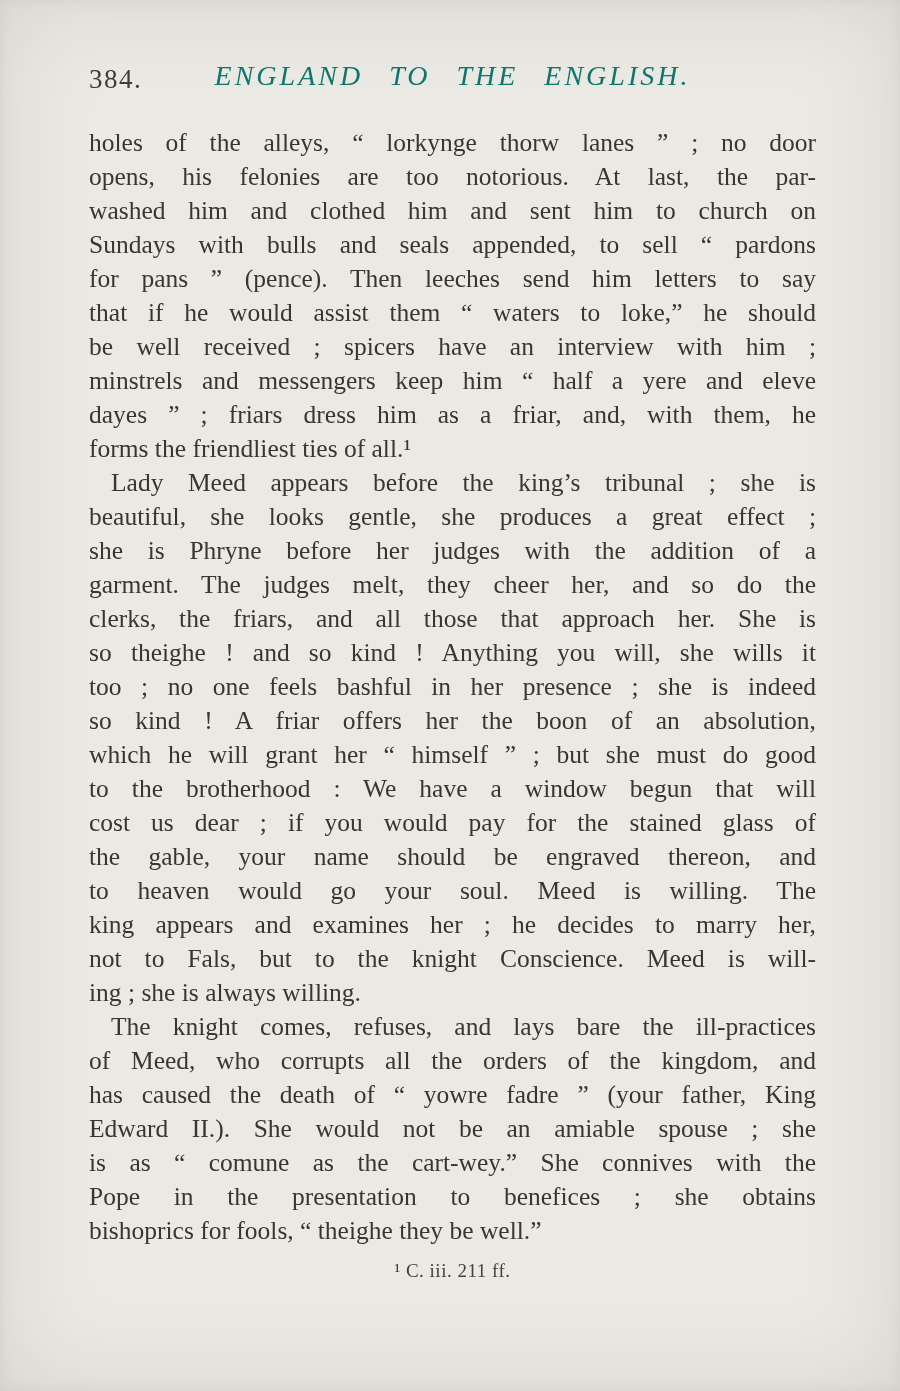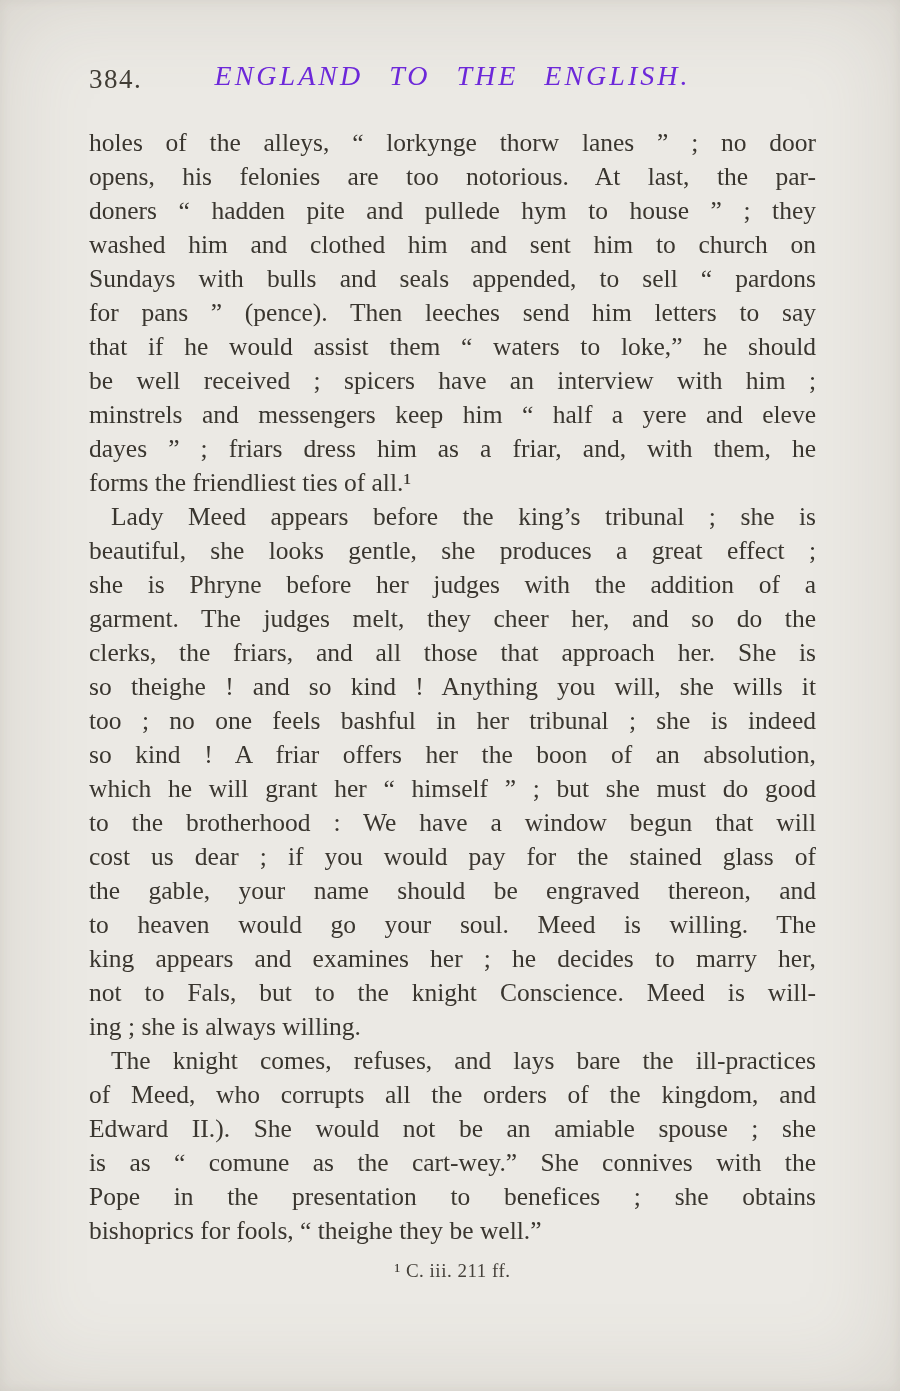--- a/index.html
+++ b/index.html
@@ -35,21 +35,21 @@
     font-size: 27px;
     letter-spacing: 1.5px;
     color: #413d35;
   }
   .running-title {
     text-align: center;
     font-style: italic;
     font-size: 28px;
     letter-spacing: 3px;
     word-spacing: 16px;
-    color: #6d28d9;
+    color: #0f766e;
     white-space: nowrap;
   }
   .body-text {
     font-size: 25.5px;
     line-height: 34px;
   }
   .paragraph {
     margin: 0;
   }
   .line {
@@ -80,51 +80,51 @@
     <div class="header">
       <span class="page-number">384.</span>
       <div class="running-title">ENGLAND TO THE ENGLISH.</div>
     </div>
 
     <div class="body-text">
 
     <div class="paragraph">
           <div class="line">holes of the alleys, “ lorkynge thorw lanes ” ;  no door</div>
           <div class="line">opens, his felonies are too notorious.  At last, the par-</div>
-          <div class="line">doners “ hadden pite and pullede hym to house ” ;  they</div>
           <div class="line">washed him and clothed him and sent him to church on</div>
           <div class="line">Sundays with bulls and seals appended, to sell “ pardons</div>
           <div class="line">for pans ” (pence).  Then leeches send him letters to say</div>
           <div class="line">that if he would assist them “ waters to loke,” he should</div>
           <div class="line">be well received ;  spicers have an interview with him ;</div>
           <div class="line">minstrels and messengers keep him “ half a yere and eleve</div>
           <div class="line">dayes ” ;  friars dress him as a friar, and, with them, he</div>
           <div class="line last">forms the friendliest ties of all.¹</div>
         </div>
         <div class="paragraph">
           <div class="line indent">Lady Meed appears before the king’s tribunal ; she is</div>
           <div class="line">beautiful, she looks gentle, she produces a great effect ;</div>
           <div class="line">she is Phryne before her judges with the addition of a</div>
           <div class="line">garment.  The judges melt, they cheer her, and so do the</div>
           <div class="line">clerks, the friars, and all those that approach her.  She is</div>
           <div class="line">so theighe ! and so kind !  Anything you will, she wills it</div>
-          <div class="line">too ; no one feels bashful in her tribunal ; she is indeed</div>
+          <div class="line">too ; no one feels bashful in her presence ; she is indeed</div>
           <div class="line">so kind !  A friar offers her the boon of an absolution,</div>
           <div class="line">which he will grant her “ himself ” ; but she must do good</div>
           <div class="line">to the brotherhood : We have a window begun that will</div>
           <div class="line">cost us dear ; if you would pay for the stained glass of</div>
           <div class="line">the gable, your name should be engraved thereon, and</div>
           <div class="line">to heaven would go your soul.  Meed is willing.  The</div>
           <div class="line">king appears and examines her ; he decides to marry her,</div>
           <div class="line">not to Fals, but to the knight Conscience.  Meed is will-</div>
           <div class="line last">ing ; she is always willing.</div>
         </div>
         <div class="paragraph">
           <div class="line indent">The knight comes, refuses, and lays bare the ill-practices</div>
           <div class="line">of Meed, who corrupts all the orders of the kingdom, and</div>
+          <div class="line">has caused the death of “ yowre fadre ” (your father, King</div>
           <div class="line">Edward II.).  She would not be an amiable spouse ; she</div>
           <div class="line">is as “ comune as the cart-wey.”  She connives with the</div>
           <div class="line">Pope in the presentation to benefices ; she obtains</div>
           <div class="line last">bishoprics for fools, “ theighe they be well.”</div>
         </div>
       </div>
 
     <div class="footnote">¹ C. iii. 211 ff.</div>
   </div>
 </div>

